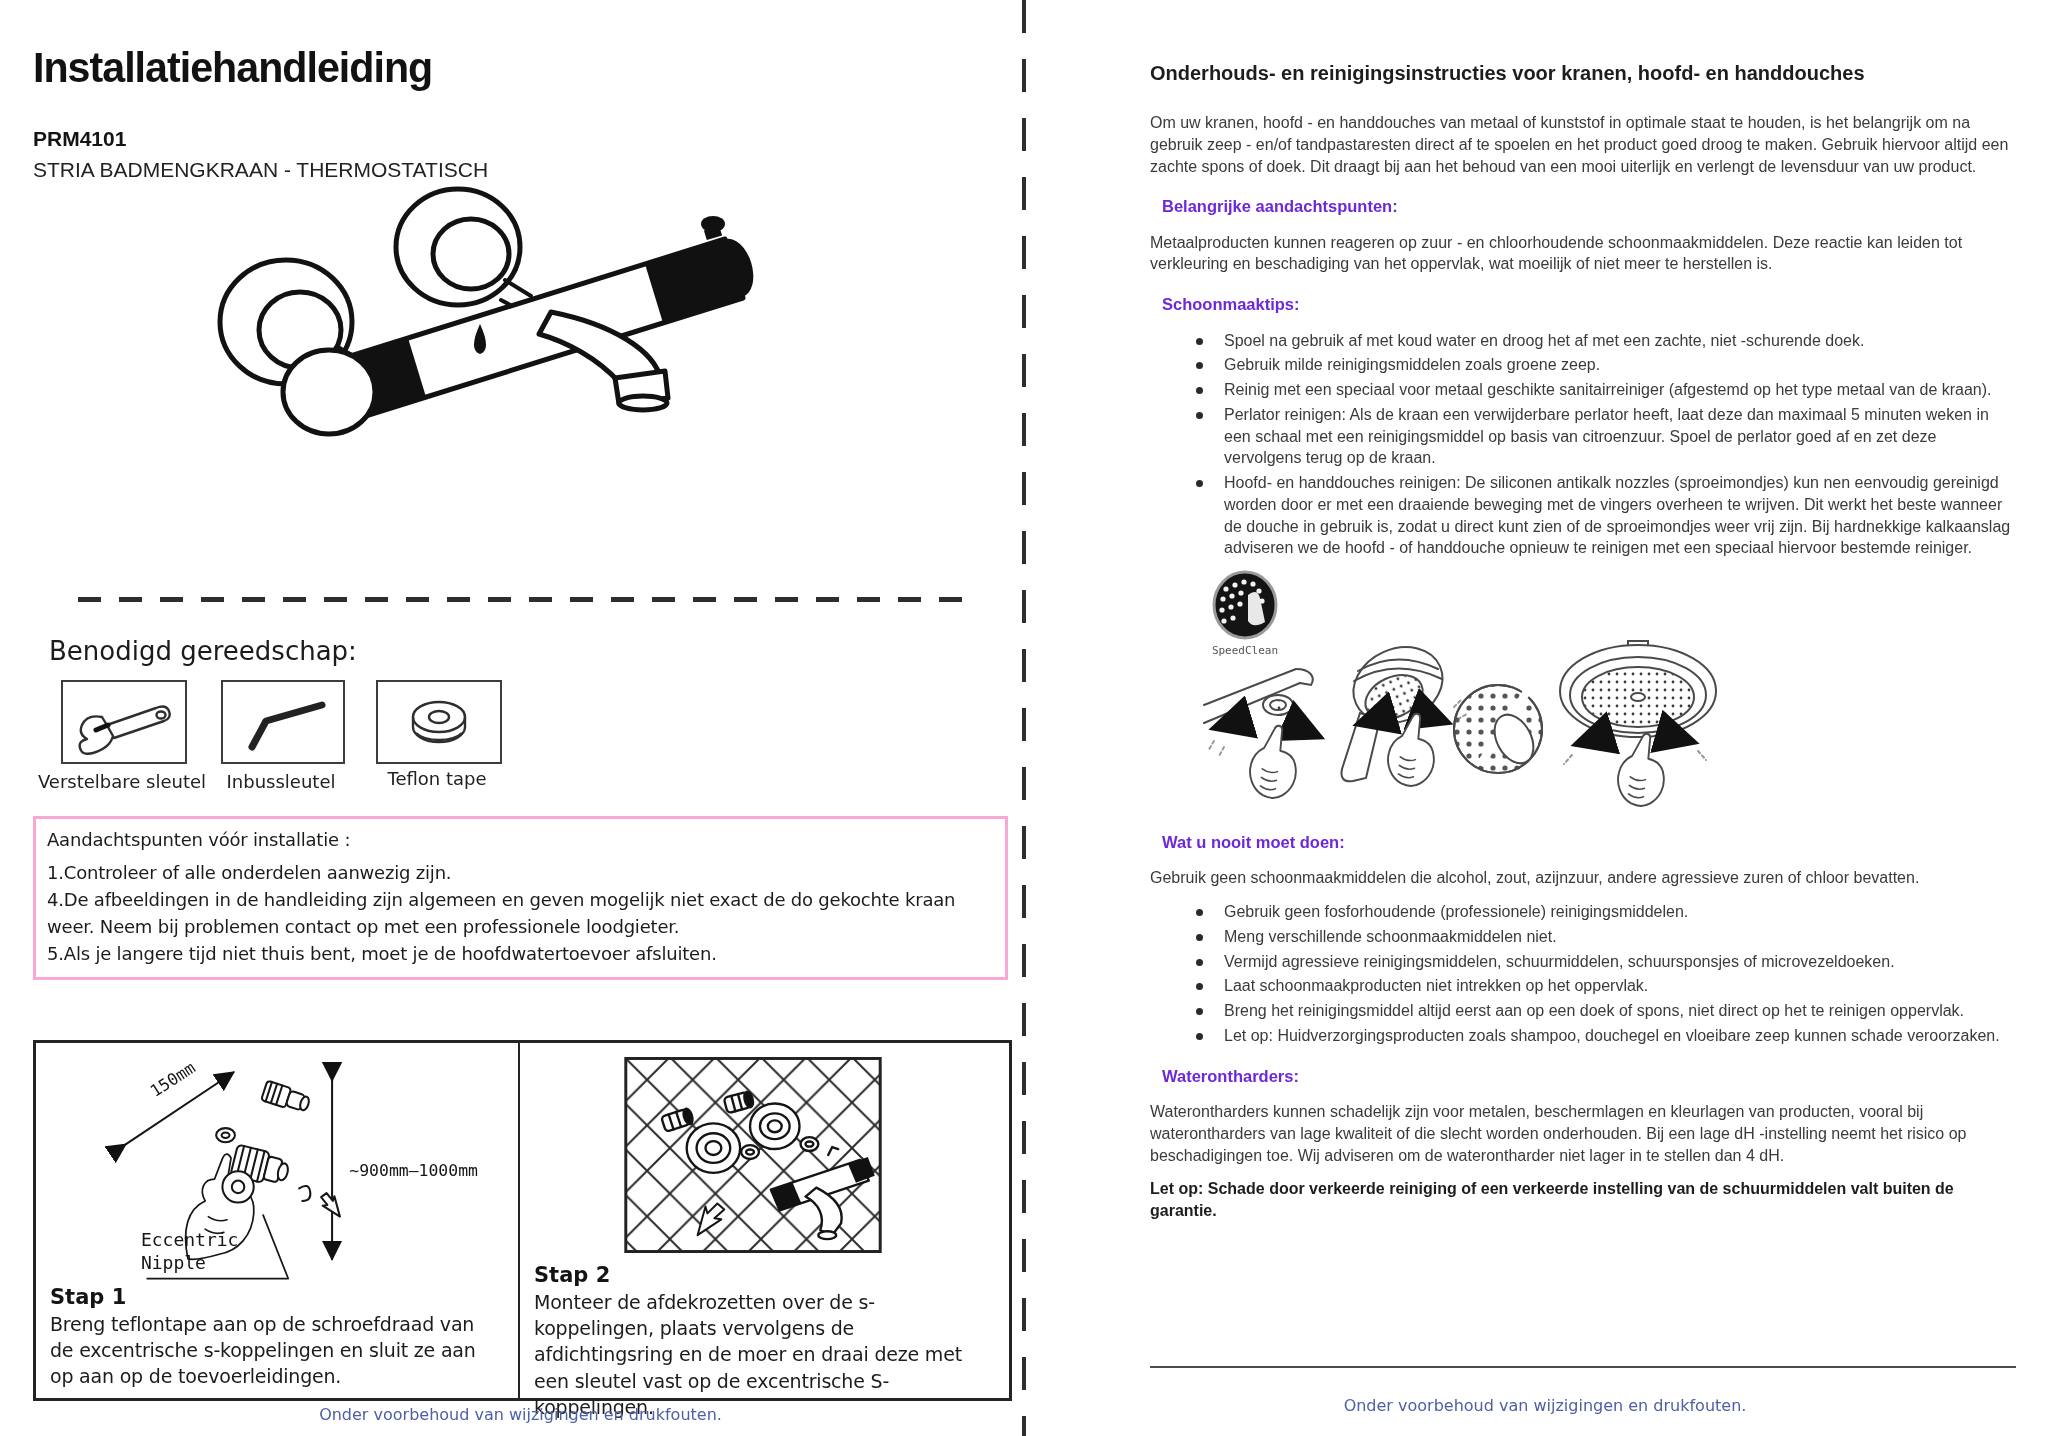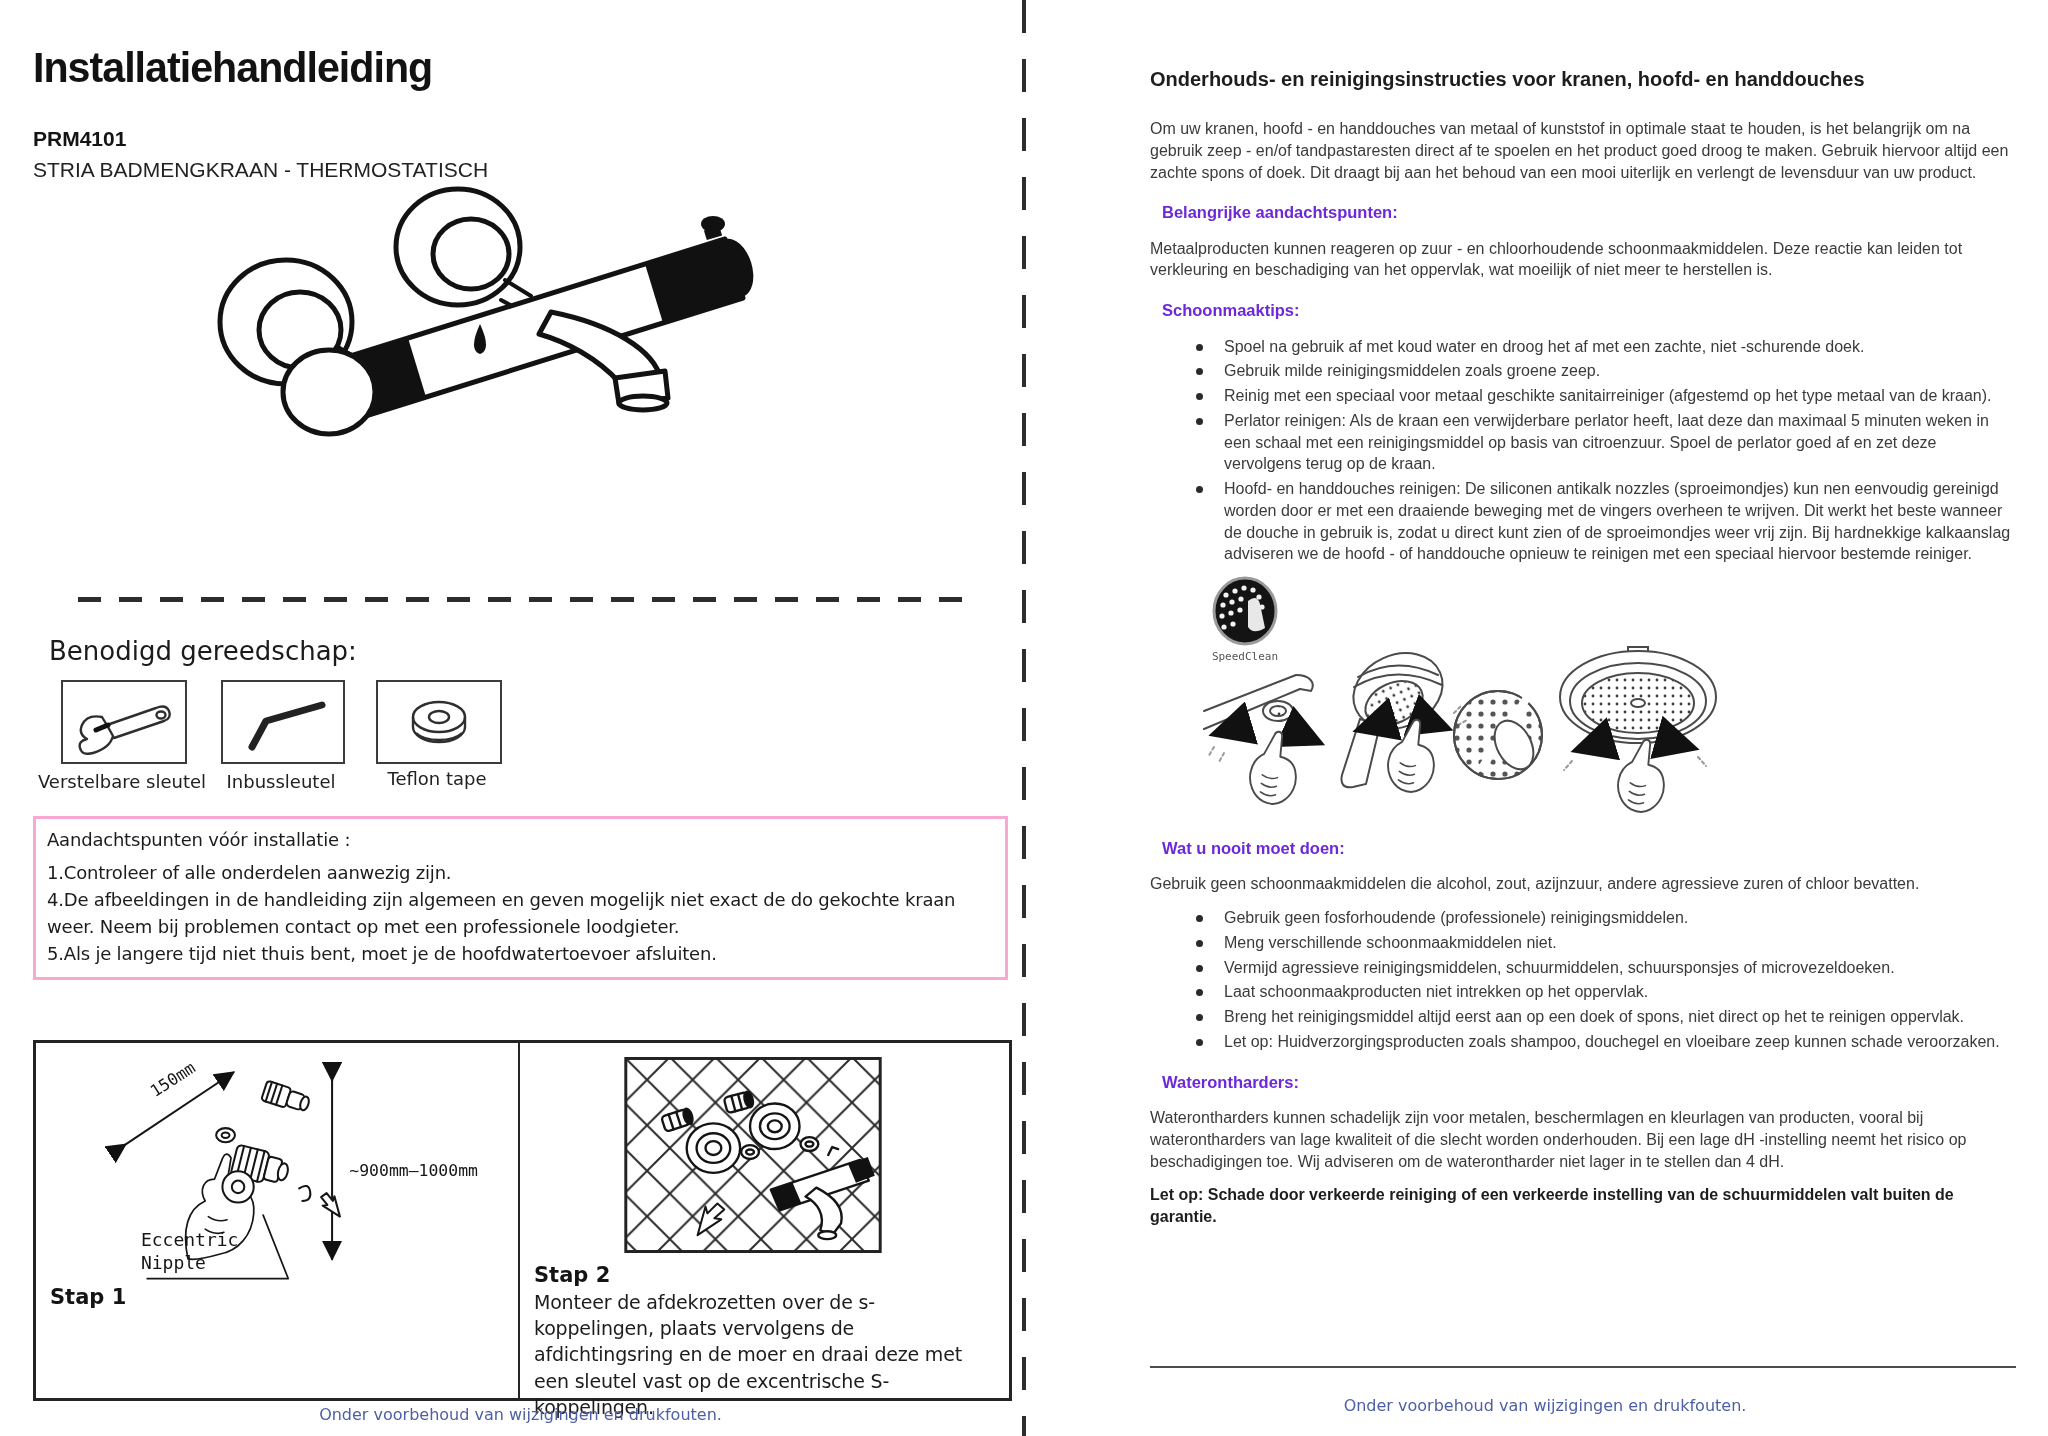--- a/index.html
+++ b/index.html
@@ -32,21 +32,21 @@
   .step-col.c2{flex:1;}
   .step-title{font-weight:bold;font-size:21px;color:#141414;margin:2px 0 2px 0;}
   .step-text{font-size:19px;line-height:1.38;color:#1c1c1c;letter-spacing:-.2px;}
   .step1-block{position:absolute;left:14px;top:240px;width:450px;}
   .step2-block{position:absolute;left:14px;top:218px;width:458px;}
   .stap1-svg{position:absolute;left:16px;top:6px;}
   .stap2-svg{position:absolute;left:104px;top:14px;}
   .page-footer{position:absolute;bottom:12px;width:100%;text-align:center;
     font-size:16px;color:#4d5fa5;font-family:"DejaVu Sans",sans-serif;}
   
-  .rp{position:absolute;left:1150px;top:8px;width:868px;font-family:"Liberation Sans",sans-serif;
+  .rp{position:absolute;left:1150px;top:2px;width:868px;font-family:"Liberation Sans",sans-serif;
     font-size:16px;line-height:1.36;color:#3b3b3b;}
   .rp-inner{padding-top:58px;}
   .rp h1{font-size:20px;font-weight:bold;color:#1d1d1d;margin:0 0 26px 0;line-height:1.3;}
   .rp h2{font-size:16.5px;font-weight:bold;color:#6d28d9;margin:18px 0 14px 12px;}
   .rp p{margin:0 0 12px 0;}
   .rp ul{list-style:none;margin:2px 0 10px 0;padding:0 0 0 44px;}
   .rp li{position:relative;padding-left:30px;margin:0 0 3px 0;}
   .rp li::before{content:"";position:absolute;left:2px;top:8px;width:7px;height:7px;border-radius:50%;background:#2a2a2a;}
   .speedclean-wrap{margin:10px 0 8px 52px;}
   .warning{font-weight:bold;color:#1d1d1d;}
@@ -178,20 +178,21 @@
 
             <path d="M60 293 L240 293 L208 212" stroke-width="2.2"></path>
           </g>
           <text x="70" y="62" transform="rotate(-33 70 62)" font-size="21" fill="#161616">150mm</text>
           <text x="318" y="162" font-size="21" fill="#161616">~900mm–1000mm</text>
           <text x="52" y="252" font-size="23" fill="#161616">Eccentric</text>
           <text x="52" y="281" font-size="23" fill="#161616">Nipple</text>
         </svg>
         <div class="step1-block">
           <div class="step-title">Stap 1</div>
+          <div class="step-text">Breng teflontape aan op de schroefdraad van de excentrische s-koppelingen en sluit ze aan op aan op de toevoerleidingen.</div>
         </div>
       </div>
       <div class="step-col c2">
         <svg class="stap2-svg" width="258" height="196" viewBox="0 0 260 198">
           <defs>
             <pattern id="tiles" width="46" height="46" patternUnits="userSpaceOnUse">
               <path d="M0 0 L46 46 M46 0 L0 46" stroke="#2a2a2a" stroke-width="2" fill="none"></path>
             </pattern>
           </defs>
           <rect x="1.5" y="1.5" width="257" height="195" fill="#fff" stroke="none"></rect>

